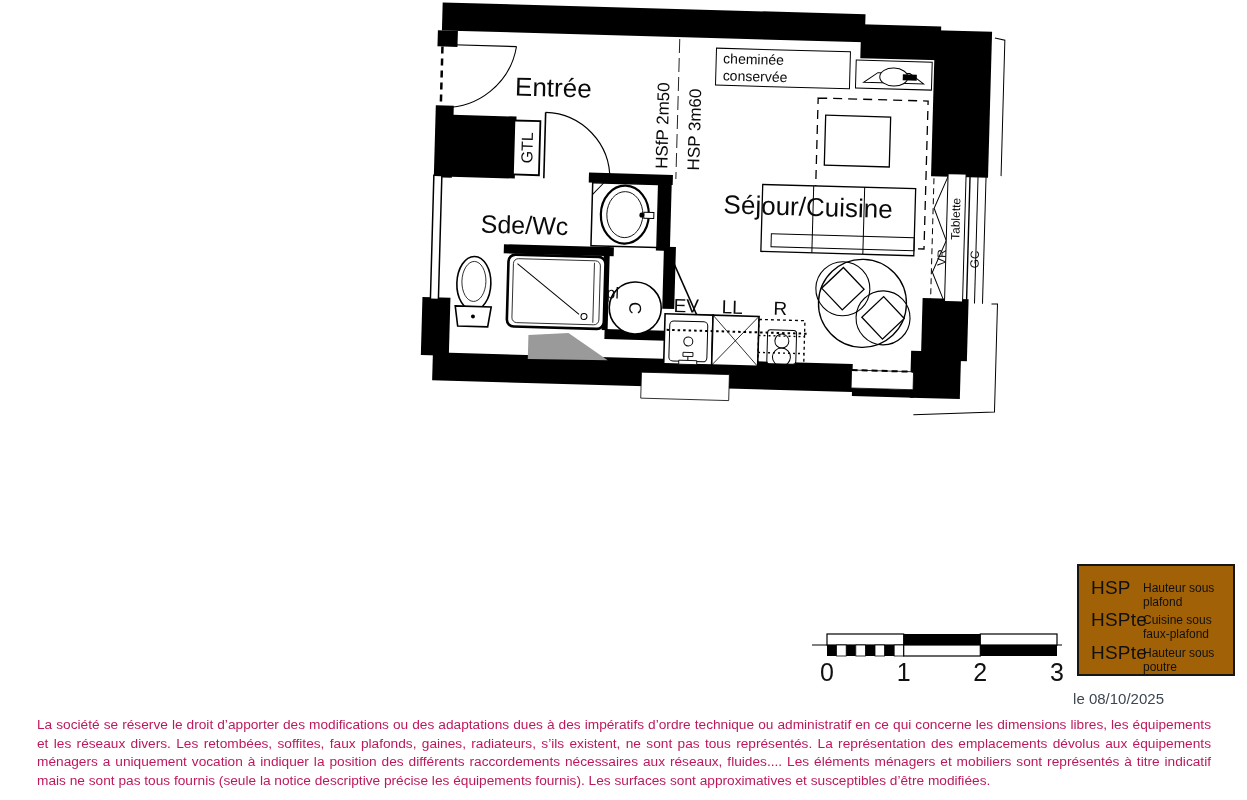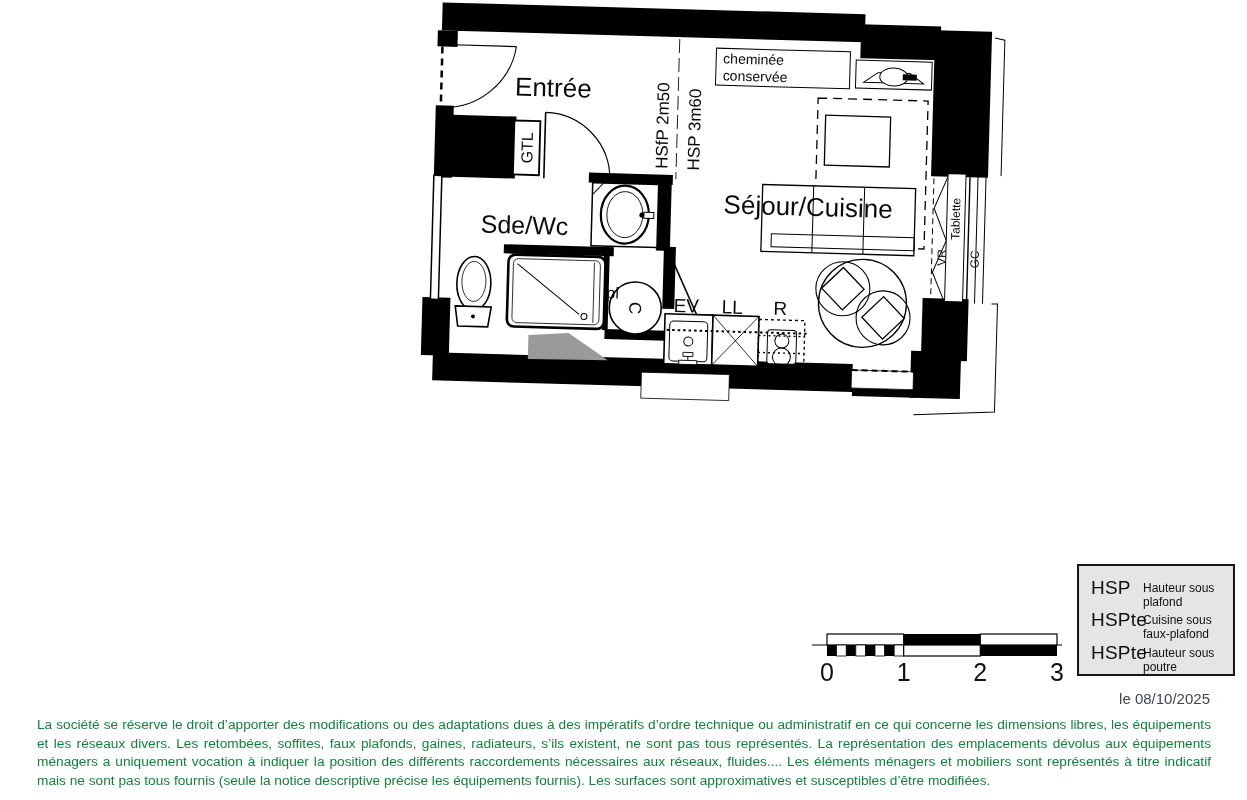--- a/index.html
+++ b/index.html
@@ -10,30 +10,30 @@
   .room-label{font-size:26px;}
   .room-label-sm{font-size:25px;}
   .annot{font-size:17px;}
   .annot-sm{font-size:16px;}
   .annot-xs{font-size:12px;}
   .kitchen-label{font-size:19px;}
   .chem-label{font-size:14px;}
   .scalebar-svg{position:absolute;left:810px;top:626px;width:260px;height:62px;}
   .scale-num{font-size:25px;fill:#111;}
   .legend{position:absolute;left:1077px;top:564px;width:158px;height:112px;
-          border:2px solid #161616;box-sizing:border-box;background:#e5e5e5;
+          border:2px solid #161616;box-sizing:border-box;background:#a16207;
           display:flex;flex-direction:column;justify-content:space-between;
           padding:11px 6px 10px 12px;}
   .legend-row{display:flex;align-items:flex-start;}
   .legend-term{font-size:19px;color:#101010;min-width:52px;letter-spacing:.2px;}
   .legend-desc{font-size:12px;color:#101010;line-height:1.18;padding-top:4px;}
-  .date-label{position:absolute;left:910px;top:690px;width:300px;text-align:right;
+  .date-label{position:absolute;left:864px;top:690px;width:300px;text-align:right;
               font-size:15px;color:#3e4750;}
   .disclaimer{position:absolute;left:37px;top:716px;width:1174px;
-              font-size:13.7px;line-height:18.7px;color:#15803d;text-align:justify;}
+              font-size:13.7px;line-height:18.7px;color:#be185d;text-align:justify;}
 </style>
 </head>
 <body>
 
 <div class="canvas">
 
   <svg class="plan-svg" viewBox="0 0 600 430">
     <g transform="rotate(1.6 290 210)">
 
       <g stroke="#000" stroke-width="1" fill="none">

